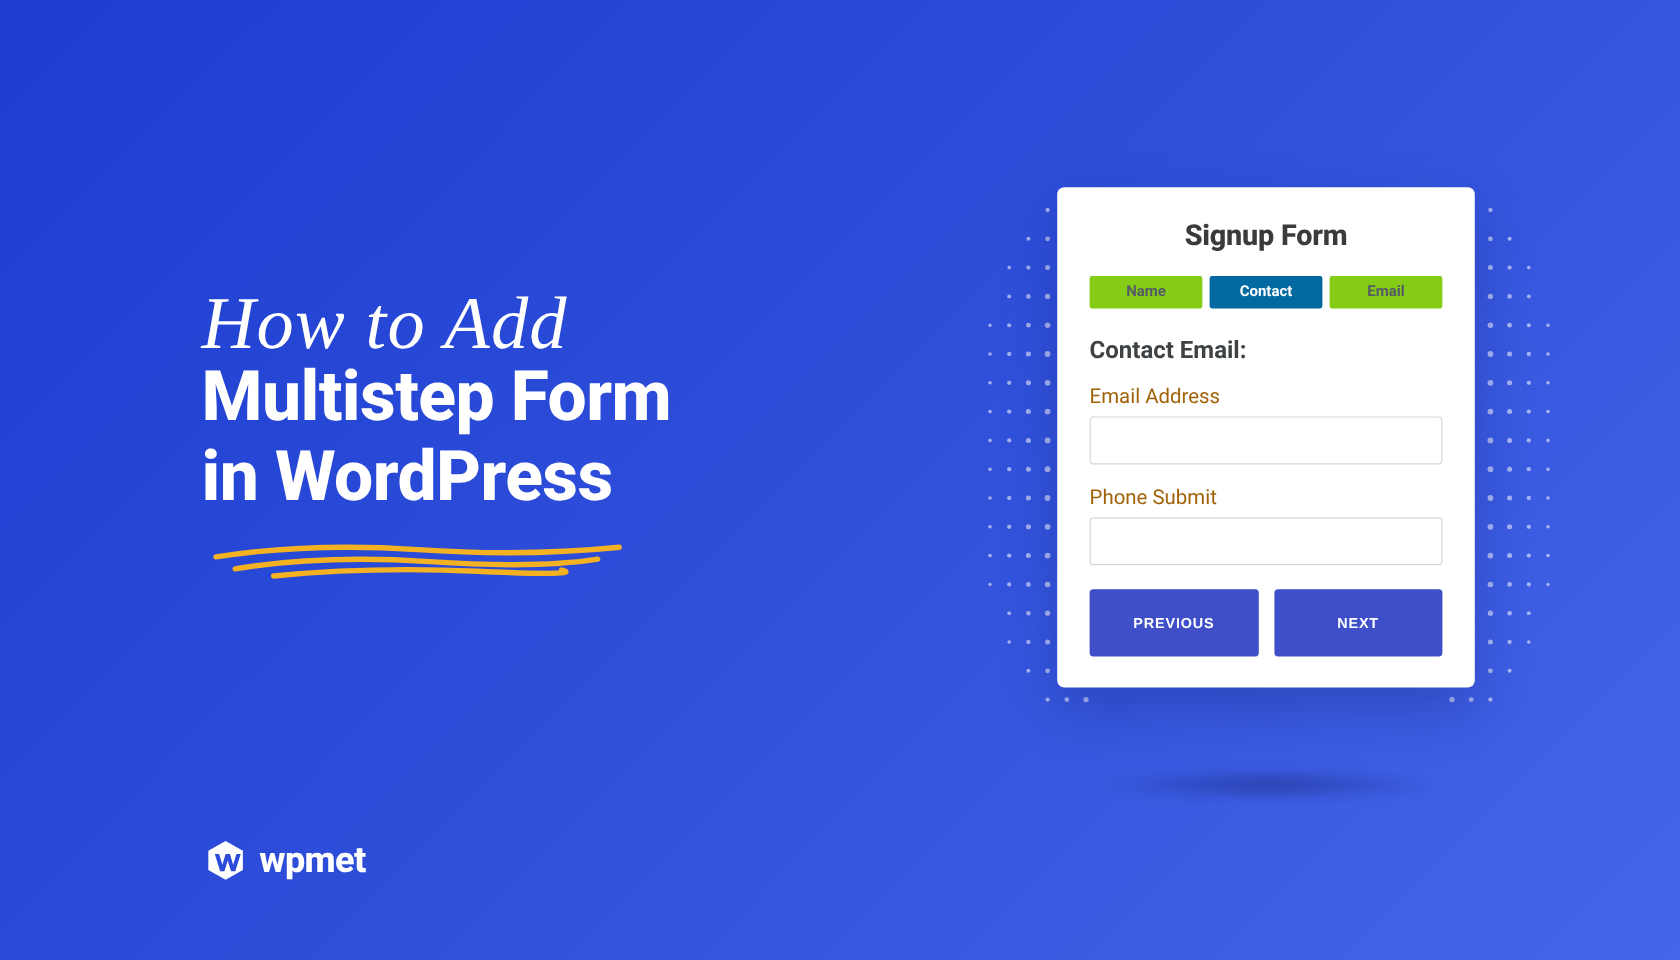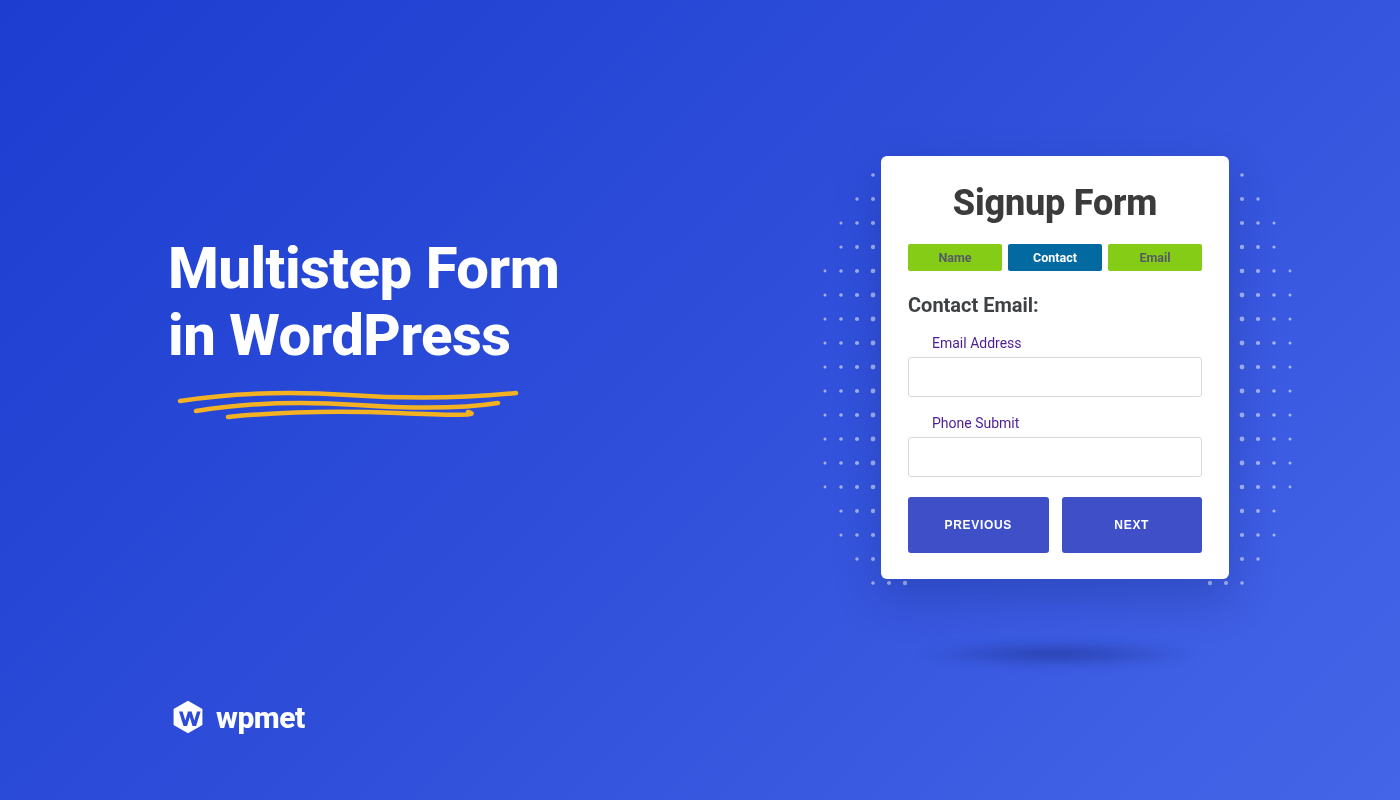--- a/index.html
+++ b/index.html
@@ -79,21 +79,21 @@
       left: 881px;
       top: 156px;
       width: 348px;
       background: #fff;
       border-radius: 6px;
       padding: 26px 27px 26px;
       box-shadow: 0 18px 45px rgba(10, 25, 90, 0.25);
     }
     .card-title {
       text-align: center;
-      font-size: 36px;
+      font-size: 24px;
       font-weight: 800;
       color: #3b3b3b;
       margin-bottom: 20px;
       letter-spacing: -0.2px;
     }
     .tabs {
       display: flex;
       gap: 6px;
       margin-bottom: 22px;
     }
@@ -114,24 +114,23 @@
     }
     .section-label {
       font-size: 20px;
       font-weight: 700;
       color: #3e4244;
       margin-bottom: 18px;
     }
     .field { margin-bottom: 18px; }
     .field label {
       display: block;
-      font-size: 14px;
-      color: #4c1d95;
+      font-size: 17px;
+      color: #a16207;
       margin-bottom: 6px;
-      margin-left: 24px;
     }
     .field input {
       width: 100%;
       height: 40px;
       border: 1px solid #d8d8d8;
       border-radius: 3px;
       padding: 0 10px;
       font-size: 14px;
       background: #fff;
     }
@@ -352,20 +351,21 @@
         <circle cx="42" cy="404" r="2"></circle>
         <circle cx="58" cy="404" r="1.7"></circle>
       <circle cx="10" cy="428" r="2.2"></circle>
         <circle cx="26" cy="428" r="2"></circle>
         <circle cx="42" cy="428" r="1.8"></circle>
     </g>
   </svg>
 </div>
 
 <div class="left-content">
+  <div class="script-text">How to Add</div>
   <div class="main-title-line1">Multistep Form</div>
   <div class="main-title-line2">in WordPress</div>
   <svg class="underline-svg" viewBox="0 0 360 40">
     <g fill="none" stroke="#f4b223" stroke-width="4.5" stroke-linecap="round">
       <path d="M 12 18 Q 90 6, 180 12 T 348 10"></path>
       <path d="M 28 28 Q 100 16, 190 22 T 330 20"></path>
       <path d="M 60 34 Q 140 26, 230 30 T 300 29"></path>
     </g>
   </svg>
 </div>

